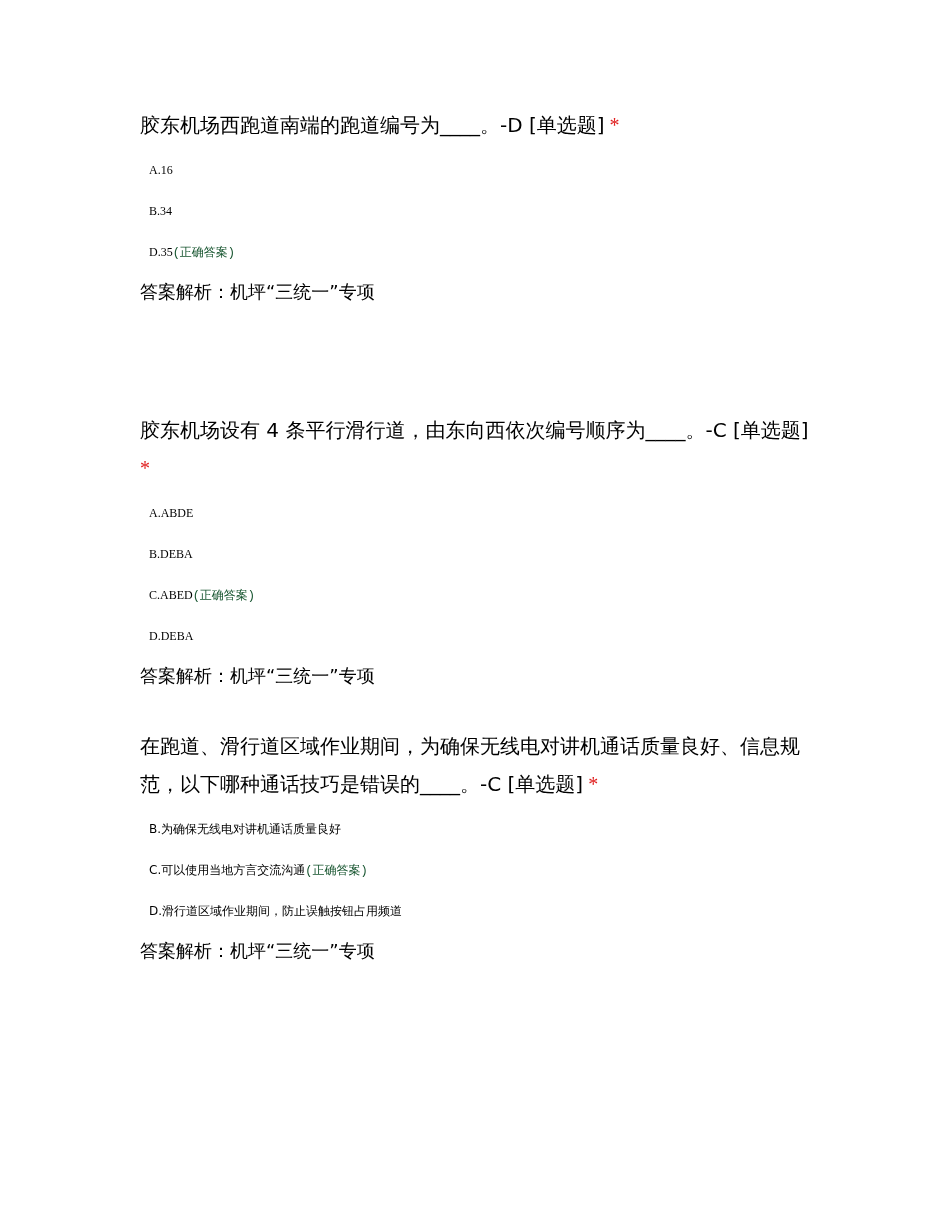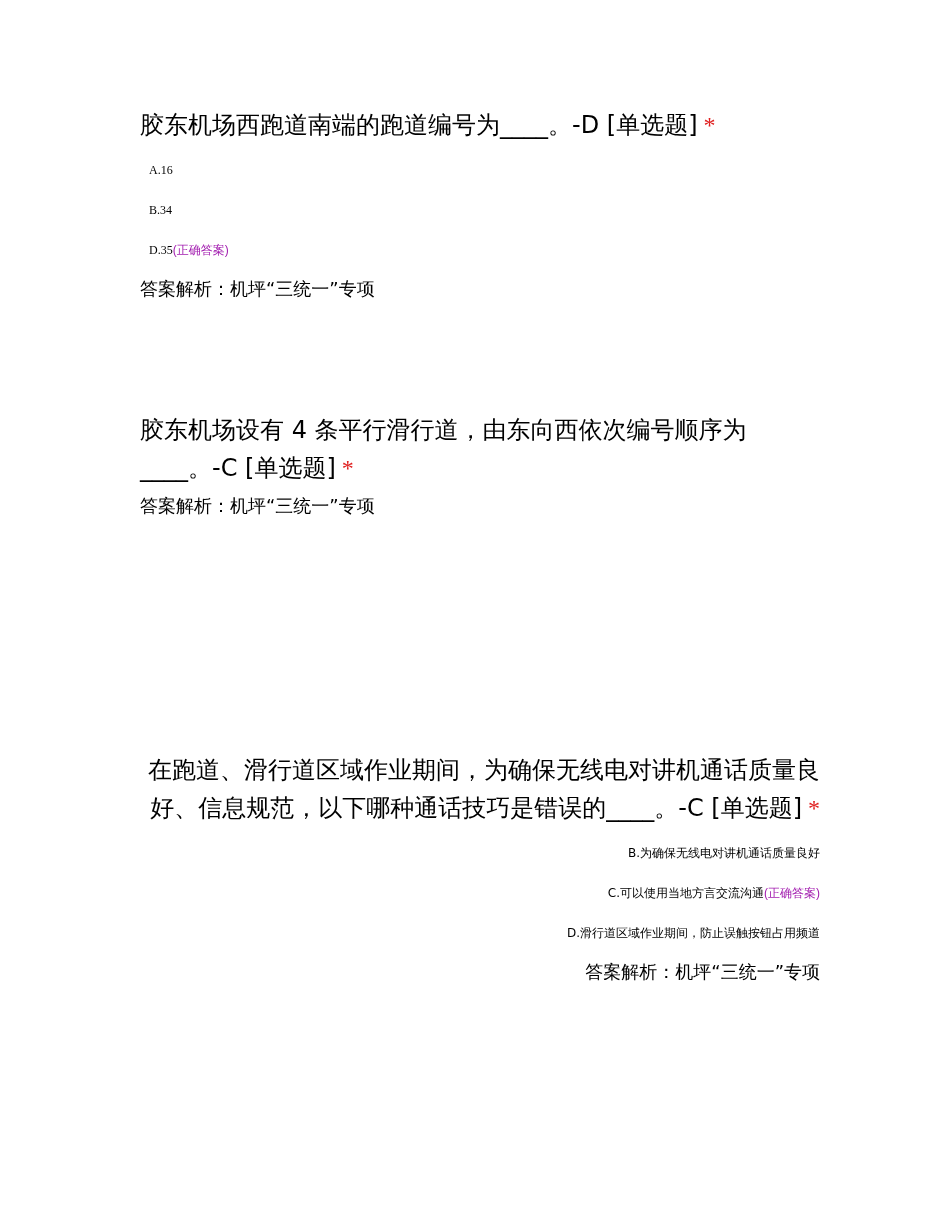--- a/index.html
+++ b/index.html
@@ -1,23 +1,23 @@
 <!DOCTYPE html>
 <html><head>
 <meta charset="utf-8">
 <style>
   html, body { margin: 0; padding: 0; background: #ffffff; }
   body { width: 950px; height: 1230px; position: relative; font-family: "Liberation Serif", "DejaVu Serif", serif; color: #000; }
   .question { position: absolute; left: 140px; width: 680px; }
-  .q-title { font-size: 24px; line-height: 38px; margin: 0; }
+  .q-title { font-size: 20px; line-height: 38px; margin: 0; }
   .cjk { font-family: "DejaVu Sans", "Liberation Sans", sans-serif; }
   .req { color: #e02020; }
   .options { margin-top: 6px; }
   .option { font-size: 12px; line-height: 40px; padding-left: 9px; }
-  .correct { color: #a21caf; font-family: Liberation Sans, sans-serif; }
+  .correct { color: #14532d; font-family: Liberation Mono, monospace; }
   .analysis { font-size: 18px; line-height: 38px; font-family: "DejaVu Sans", sans-serif; }
   .analysis .label { font-weight: normal; }
 </style>
 </head>
 <body>
 
 <div class="question" style="top:106px;">
   <p class="q-title">
     <span class="cjk">胶东机场西跑道南端的跑道编号为____。-D [单选题]</span>
     <span class="req">*</span>
@@ -30,26 +30,32 @@
   <div class="analysis">
     <span class="label">答案解析：</span><span>机坪“三统一”专项</span>
   </div>
 </div>
 
 <div class="question" style="top:411px;">
   <p class="q-title">
     <span class="cjk">胶东机场设有 4 条平行滑行道，由东向西依次编号顺序为____。-C [单选题]</span>
     <span class="req">*</span>
   </p>
+  <div class="options">
+    <div class="option"><span>A.ABDE</span><span class="correct"></span></div>
+    <div class="option"><span>B.DEBA</span><span class="correct"></span></div>
+    <div class="option"><span>C.ABED</span><span class="correct">(正确答案)</span></div>
+    <div class="option"><span>D.DEBA</span><span class="correct"></span></div>
+  </div>
   <div class="analysis">
     <span class="label">答案解析：</span><span>机坪“三统一”专项</span>
   </div>
 </div>
 
-<div class="question" style="top:751px;text-align:right;">
+<div class="question" style="top:727px;">
   <p class="q-title">
     <span class="cjk">在跑道、滑行道区域作业期间，为确保无线电对讲机通话质量良好、信息规范，以下哪种通话技巧是错误的____。-C [单选题]</span>
     <span class="req">*</span>
   </p>
   <div class="options">
     <div class="option"><span class="cjk">B.为确保无线电对讲机通话质量良好</span><span class="correct"></span></div>
     <div class="option"><span class="cjk">C.可以使用当地方言交流沟通</span><span class="correct">(正确答案)</span></div>
     <div class="option"><span class="cjk">D.滑行道区域作业期间，防止误触按钮占用频道</span><span class="correct"></span></div>
   </div>
   <div class="analysis">

